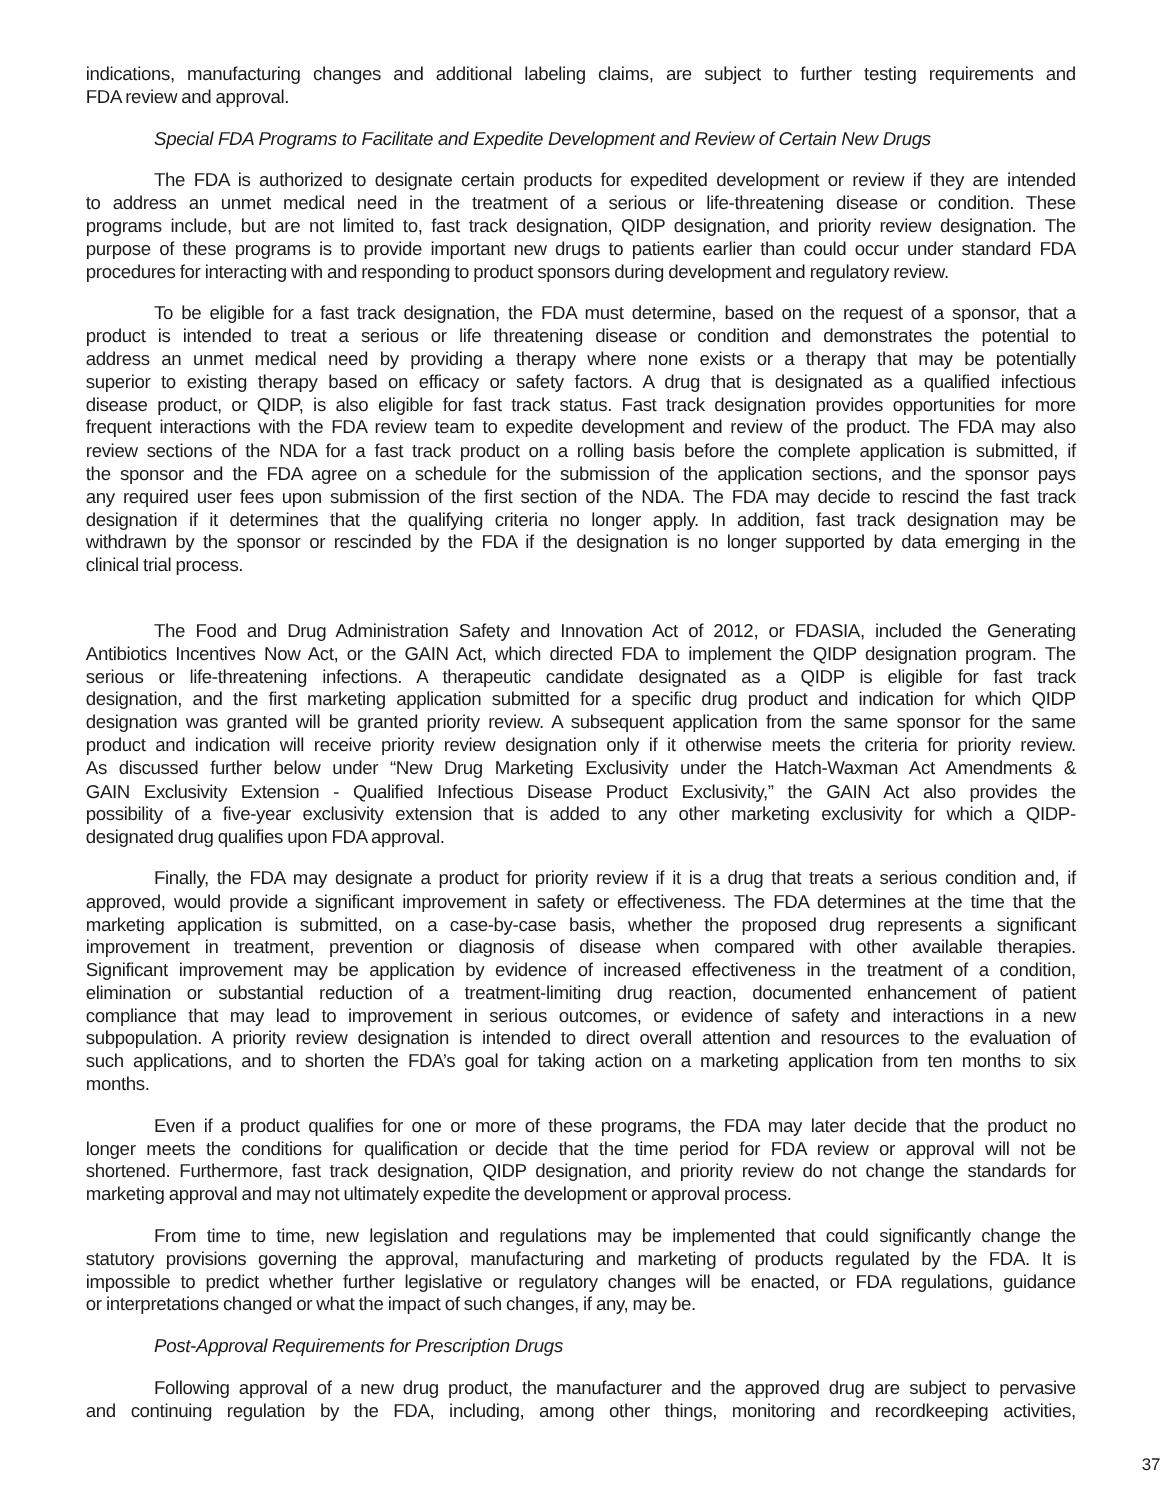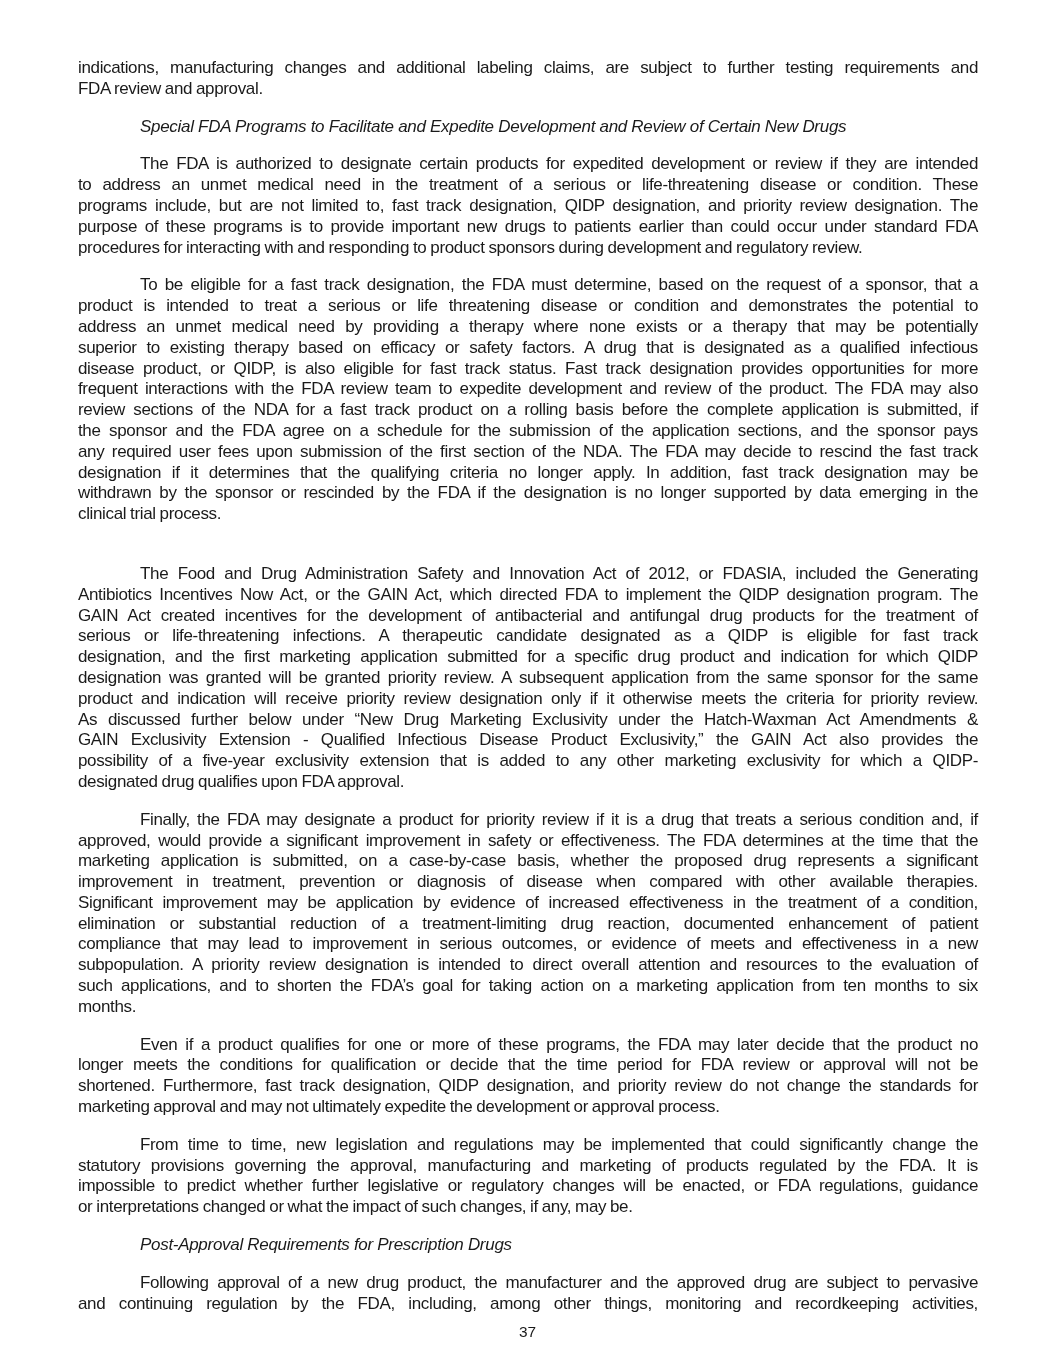--- a/index.html
+++ b/index.html
@@ -6,21 +6,21 @@
   body { width: 1055px; height: 1365px; position: relative; overflow: hidden;
          font-family: "Liberation Sans", sans-serif; color: #1a1a1a; }
   .page { position: absolute; left: 78px; top: 58px; width: 900px; }
   .para { margin: 0 0 17px 0; }
   .line { font-size: 17px; line-height: 20.8px; height: 20.8px; white-space: nowrap;
           text-align: justify; text-align-last: justify; letter-spacing: -0.35px; word-spacing: -0.5px; overflow: visible; }
   .line.last { text-align-last: left; }
   .line.indent { padding-left: 62px; }
   .heading { font-style: italic; padding-left: 62px; font-size: 17px; line-height: 20.8px;
              letter-spacing: -0.3px; margin: 0 0 17px 0; }
-  .page-number { position: absolute; left: 0; right: 0; top: 1322px; text-align: center;
+  .page-number { position: absolute; left: 0; right: 0; top: 1322px; text-align: right;
                  font-size: 15.4px; line-height: 20.8px; }
 </style>
 </head>
 <body>
 
 <div class="page">
 
   <div class="para">
     <div class="line" style="white-space: nowrap;">indications, manufacturing changes and additional labeling claims, are subject to further testing requirements and</div>
     <div class="line last" style="white-space: nowrap;">FDA review and approval.</div>
@@ -47,39 +47,38 @@
     <div class="line" style="white-space: nowrap;">the sponsor and the FDA agree on a schedule for the submission of the application sections, and the sponsor pays</div>
     <div class="line" style="white-space: nowrap;">any required user fees upon submission of the first section of the NDA. The FDA may decide to rescind the fast track</div>
     <div class="line" style="white-space: nowrap;">designation if it determines that the qualifying criteria no longer apply. In addition, fast track designation may be</div>
     <div class="line" style="white-space: nowrap;">withdrawn by the sponsor or rescinded by the FDA if the designation is no longer supported by data emerging in the</div>
     <div class="line last" style="white-space: nowrap;">clinical trial process.</div>
   </div>
 
   <div class="para">
     <div class="line indent" style="white-space: nowrap; margin-top: 39px;">The Food and Drug Administration Safety and Innovation Act of 2012, or FDASIA, included the Generating</div>
     <div class="line" style="white-space: nowrap;">Antibiotics Incentives Now Act, or the GAIN Act, which directed FDA to implement the QIDP designation program. The</div>
-    <div class="line" style="white-space: nowrap;">GAIN Act created incentives for the development of antibacterial and antifungal drug products for the treatment of</div>
     <div class="line" style="white-space: nowrap;">serious or life-threatening infections. A therapeutic candidate designated as a QIDP is eligible for fast track</div>
     <div class="line" style="white-space: nowrap;">designation, and the first marketing application submitted for a specific drug product and indication for which QIDP</div>
     <div class="line" style="white-space: nowrap;">designation was granted will be granted priority review. A subsequent application from the same sponsor for the same</div>
     <div class="line" style="white-space: nowrap;">product and indication will receive priority review designation only if it otherwise meets the criteria for priority review.</div>
     <div class="line" style="white-space: nowrap;">As discussed further below under “New Drug Marketing Exclusivity under the Hatch-Waxman Act Amendments &amp;</div>
     <div class="line" style="white-space: nowrap;">GAIN Exclusivity Extension - Qualified Infectious Disease Product Exclusivity,” the GAIN Act also provides the</div>
     <div class="line" style="white-space: nowrap;">possibility of a five-year exclusivity extension that is added to any other marketing exclusivity for which a QIDP-</div>
     <div class="line last" style="white-space: nowrap;">designated drug qualifies upon FDA approval.</div>
   </div>
 
   <div class="para">
     <div class="line indent" style="white-space: nowrap;">Finally, the FDA may designate a product for priority review if it is a drug that treats a serious condition and, if</div>
     <div class="line" style="white-space: nowrap;">approved, would provide a significant improvement in safety or effectiveness. The FDA determines at the time that the</div>
     <div class="line" style="white-space: nowrap;">marketing application is submitted, on a case-by-case basis, whether the proposed drug represents a significant</div>
     <div class="line" style="white-space: nowrap;">improvement in treatment, prevention or diagnosis of disease when compared with other available therapies.</div>
     <div class="line" style="white-space: nowrap;">Significant improvement may be application by evidence of increased effectiveness in the treatment of a condition,</div>
     <div class="line" style="white-space: nowrap;">elimination or substantial reduction of a treatment-limiting drug reaction, documented enhancement of patient</div>
-    <div class="line" style="white-space: nowrap;">compliance that may lead to improvement in serious outcomes, or evidence of meets and effectiveness in a new</div>
+    <div class="line" style="white-space: nowrap;">compliance that may lead to improvement in serious outcomes, or evidence of safety and interactions in a new</div>
     <div class="line" style="white-space: nowrap;">subpopulation. A priority review designation is intended to direct overall attention and resources to the evaluation of</div>
     <div class="line" style="white-space: nowrap;">such applications, and to shorten the FDA’s goal for taking action on a marketing application from ten months to six</div>
     <div class="line last" style="white-space: nowrap;">months.</div>
   </div>
 
   <div class="para">
     <div class="line indent" style="white-space: nowrap;">Even if a product qualifies for one or more of these programs, the FDA may later decide that the product no</div>
     <div class="line" style="white-space: nowrap;">longer meets the conditions for qualification or decide that the time period for FDA review or approval will not be</div>
     <div class="line" style="white-space: nowrap;">shortened. Furthermore, fast track designation, QIDP designation, and priority review do not change the standards for</div>
     <div class="line last" style="white-space: nowrap;">marketing approval and may not ultimately expedite the development or approval process.</div>

